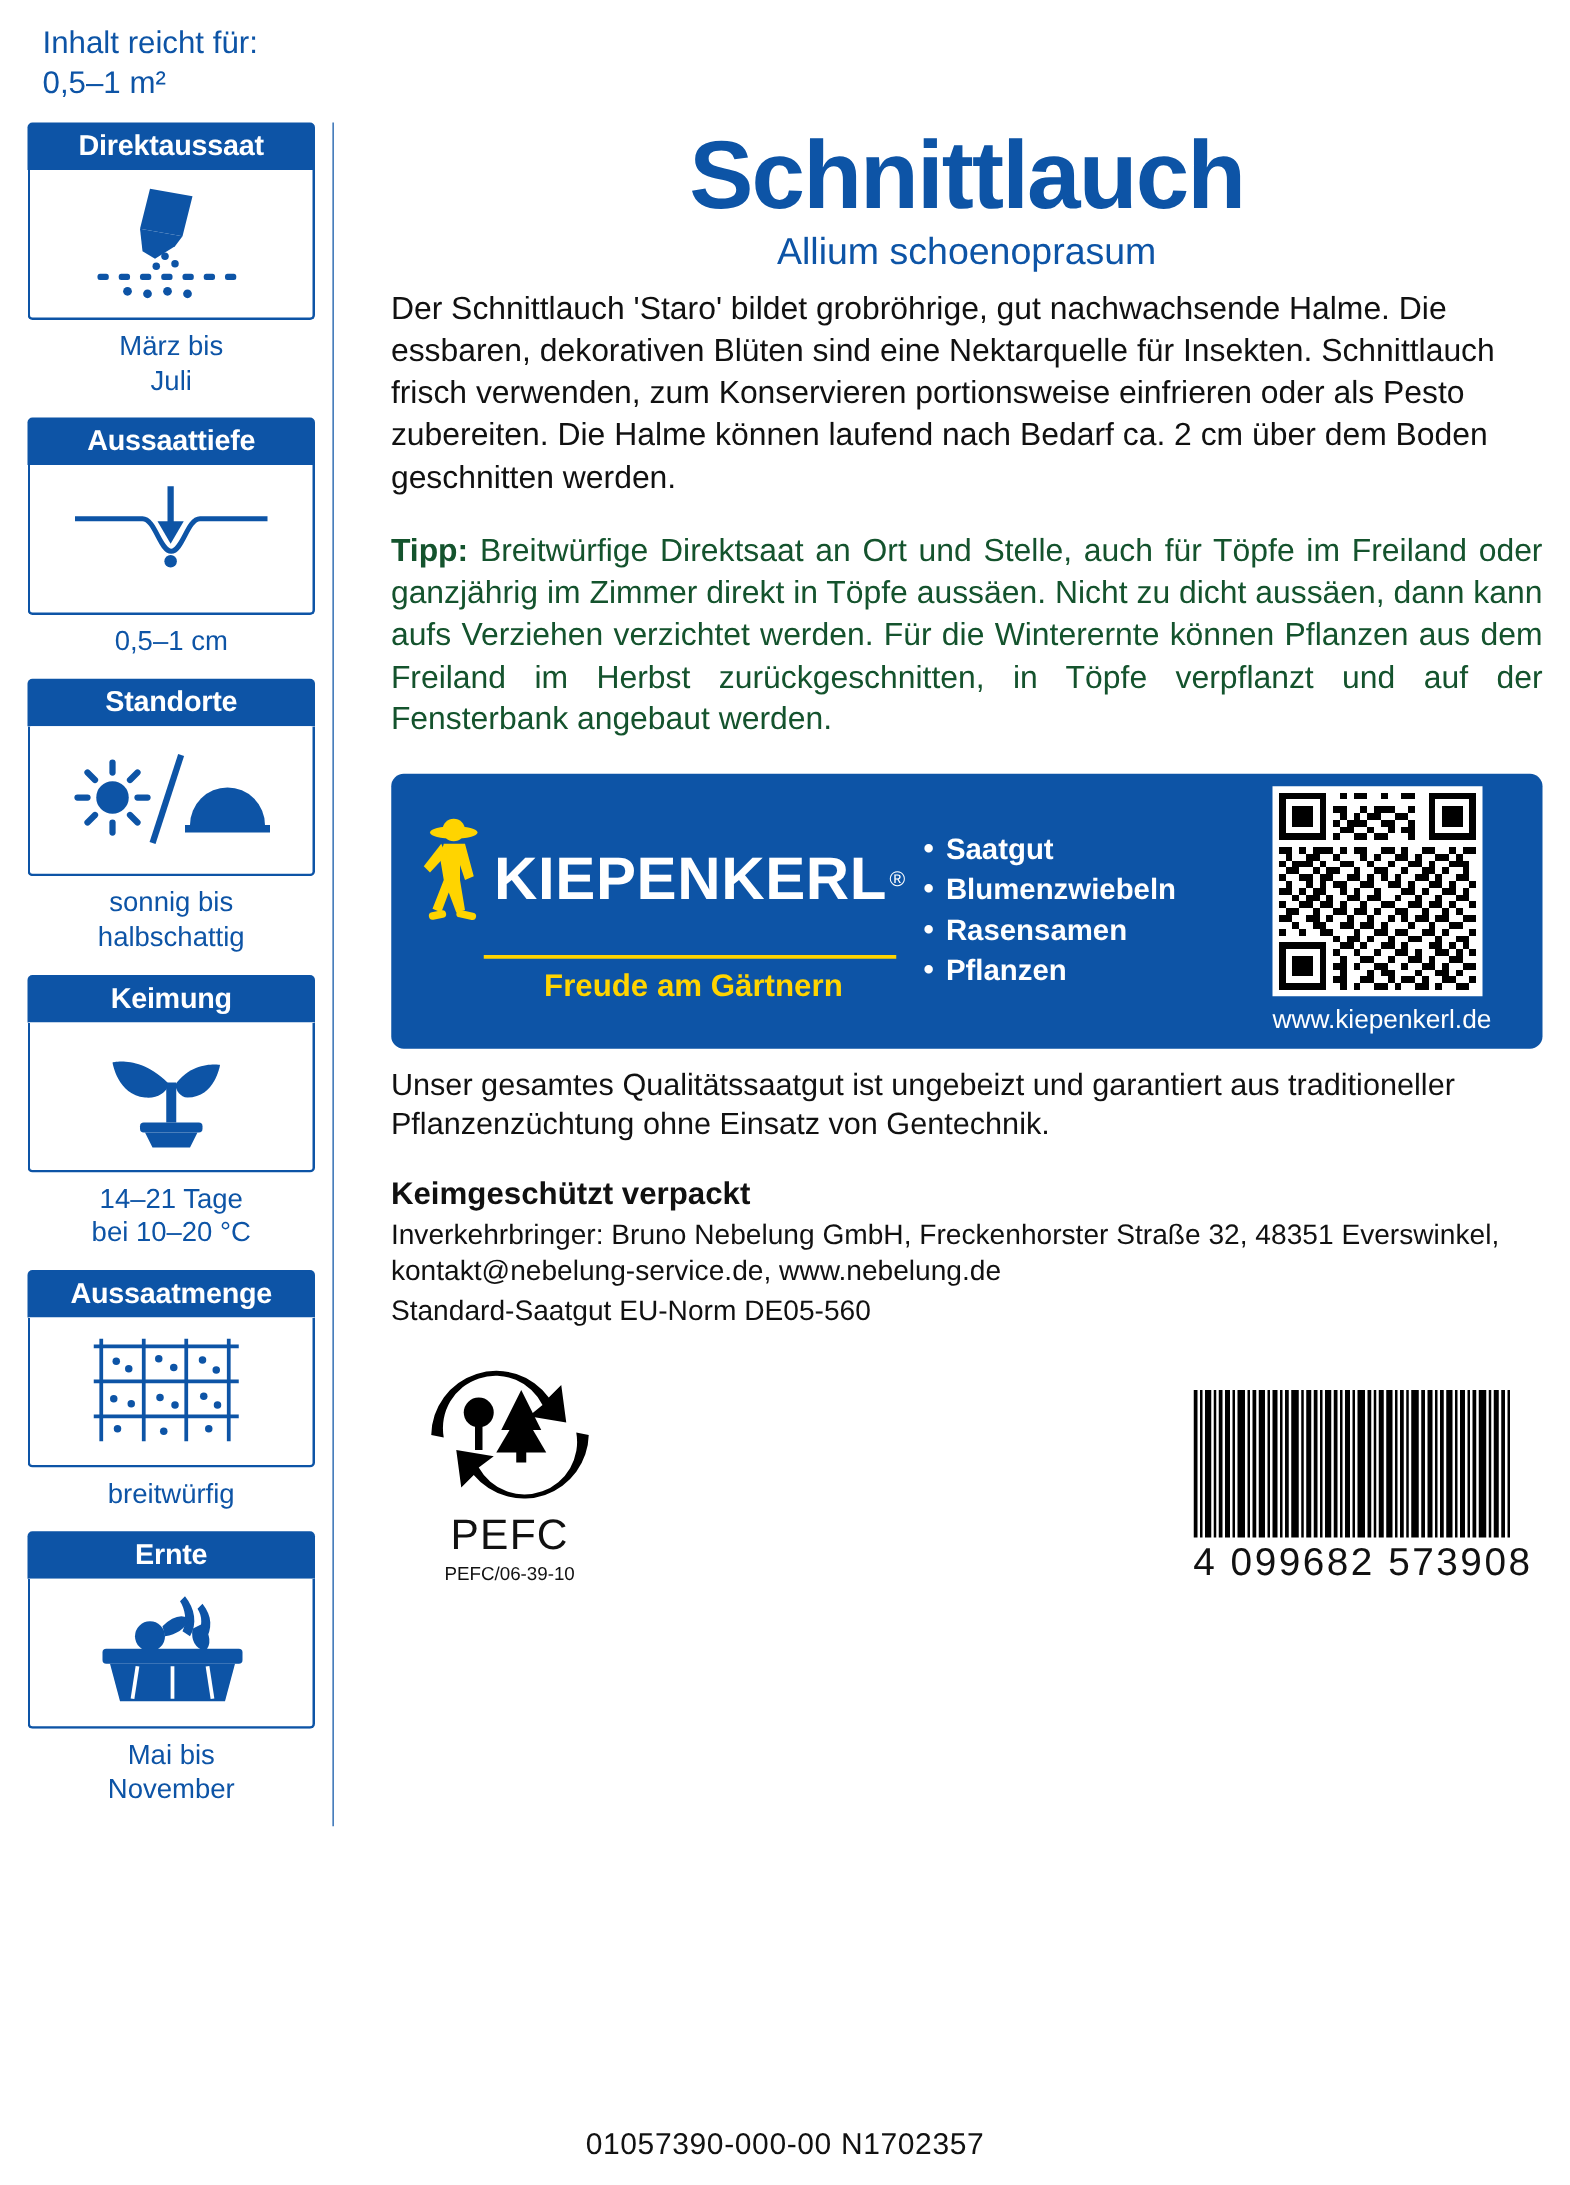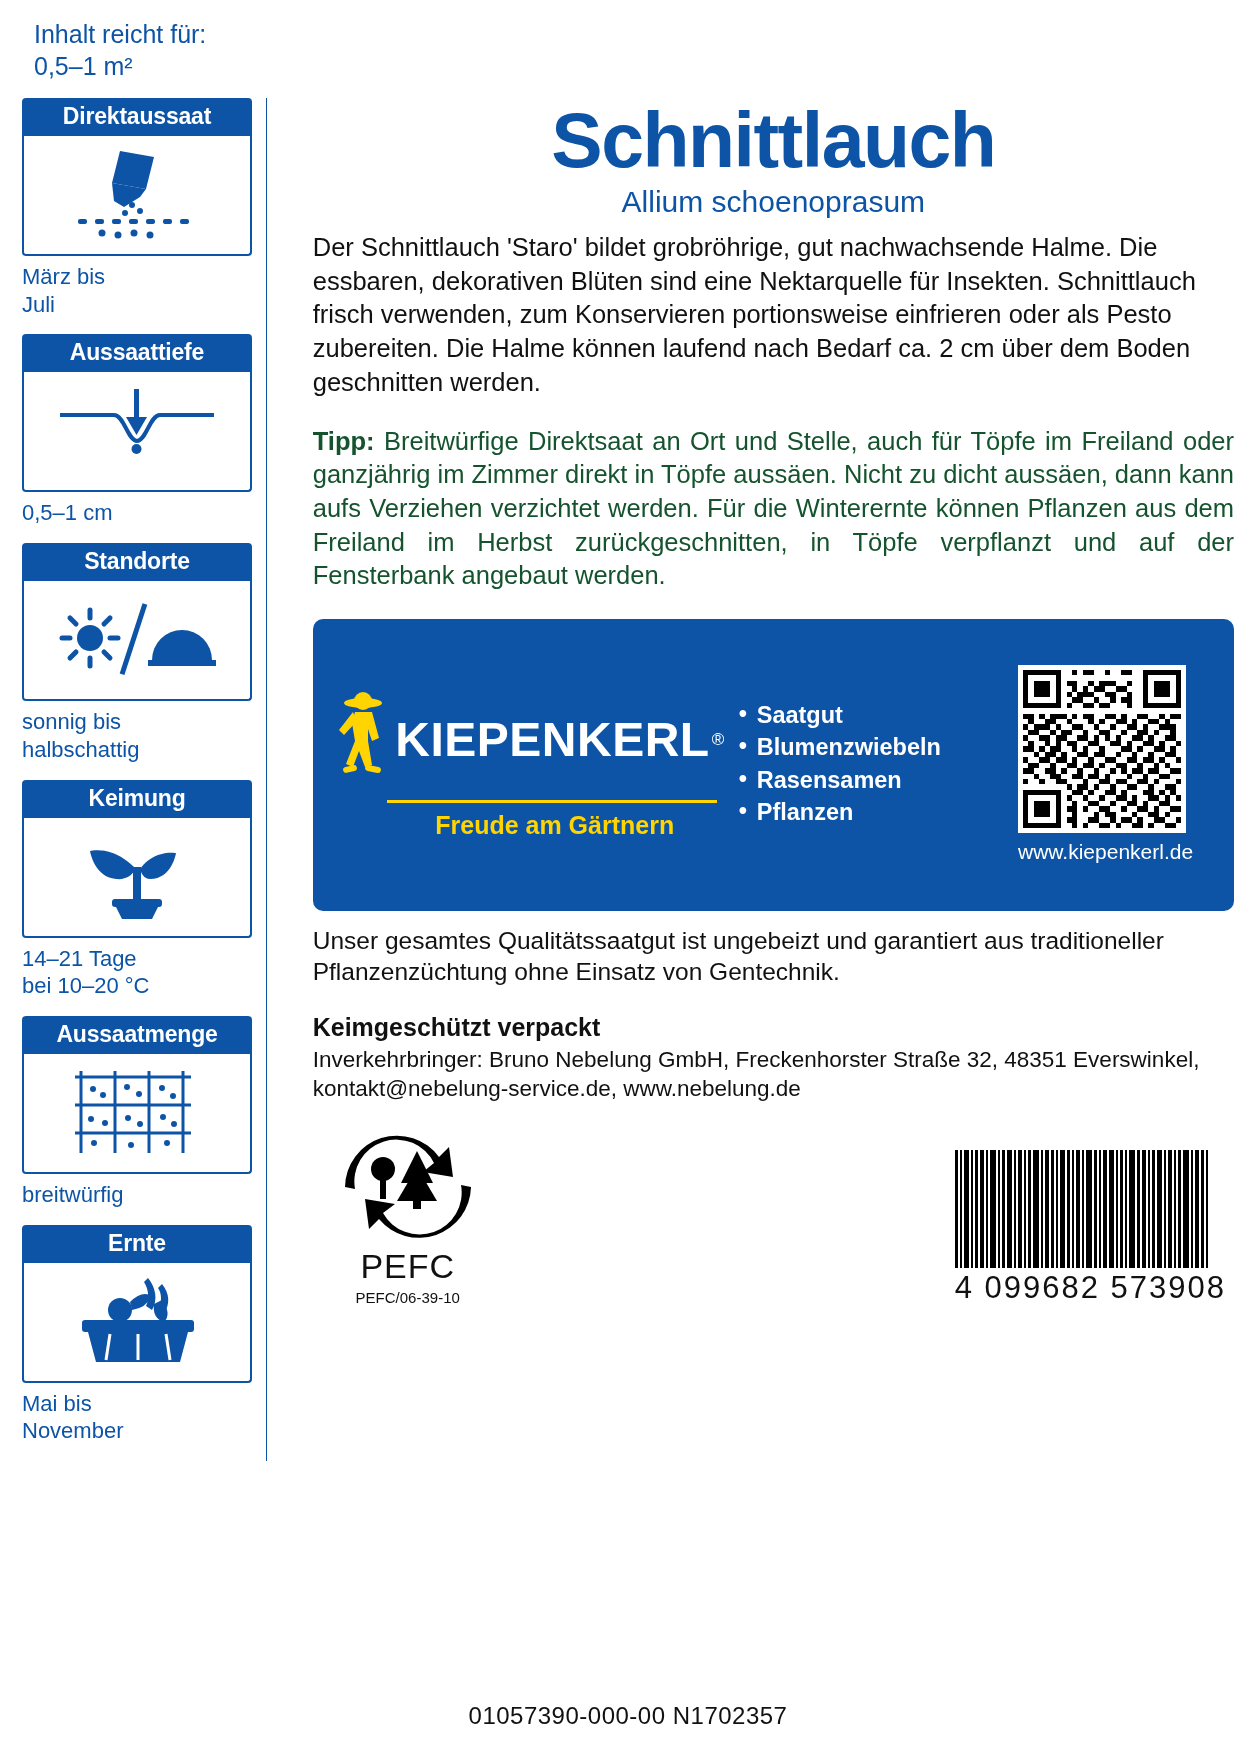--- a/index.html
+++ b/index.html
@@ -74,21 +74,21 @@
     height: 118px;
     border-radius: 0 0 4px 4px;
     display: flex;
     align-items: center;
     justify-content: center;
     background: #ffffff;
   }
   .icon-caption {
     color: #0d54a6;
     font-size: 22px;
-    text-align: left;
+    text-align: center;
     line-height: 1.26;
     margin-top: 7px;
   }
 
   
   .product-title {
     color: #0d54a6;
     font-size: 77px;
     font-weight: bold;
     letter-spacing: -1.5px;
@@ -123,21 +123,21 @@
     margin-top: 22px;
     text-align: justify;
   }
   .tip b { font-weight: bold; }
 
   
   .banner {
     margin-top: 24px;
     background: #0d54a6;
     border-radius: 10px;
-    height: 292px;
+    height: 220px;
     display: flex;
     align-items: center;
     padding: 0 16px;
     box-sizing: border-box;
     position: relative;
   }
   .brand-area {
     width: 400px;
     flex: 0 0 400px;
     display: flex;
@@ -713,20 +713,21 @@
               </g>
             </svg>
           </div>
           <div class="qr-url">www.kiepenkerl.de</div>
         </div>
       </div>
 
       <p class="legal">Unser gesamtes Qualitätssaatgut ist ungebeizt und garantiert aus traditioneller Pflanzenzüchtung ohne Einsatz von Gentechnik.</p>
       <div class="legal-strong">Keimgeschützt verpackt</div>
       <div class="legal-small">Inverkehrbringer: Bruno Nebelung GmbH, Freckenhorster Straße 32, 48351 Everswinkel, kontakt@nebelung-service.de, www.nebelung.de</div>
+      <div class="legal-small">Standard-Saatgut EU-Norm DE05-560</div>
 
       <div class="bottom-row">
 
         <div class="pefc">
           <span>
             <svg width="138" height="108" viewBox="0 0 138 108">
               <g fill="#000">
                 <path d="M6 54 A52 52 0 0 1 100 24 l10 -10 4 30 -30 -5 11 -9 A42 42 0 0 0 16 56 Z"></path>
                 <path d="M132 54 A52 52 0 0 1 40 86 l-10 10 -4 -30 30 5 -12 9 A42 42 0 0 0 122 52 Z"></path>
                 <circle cx="44" cy="36" r="12"></circle>

